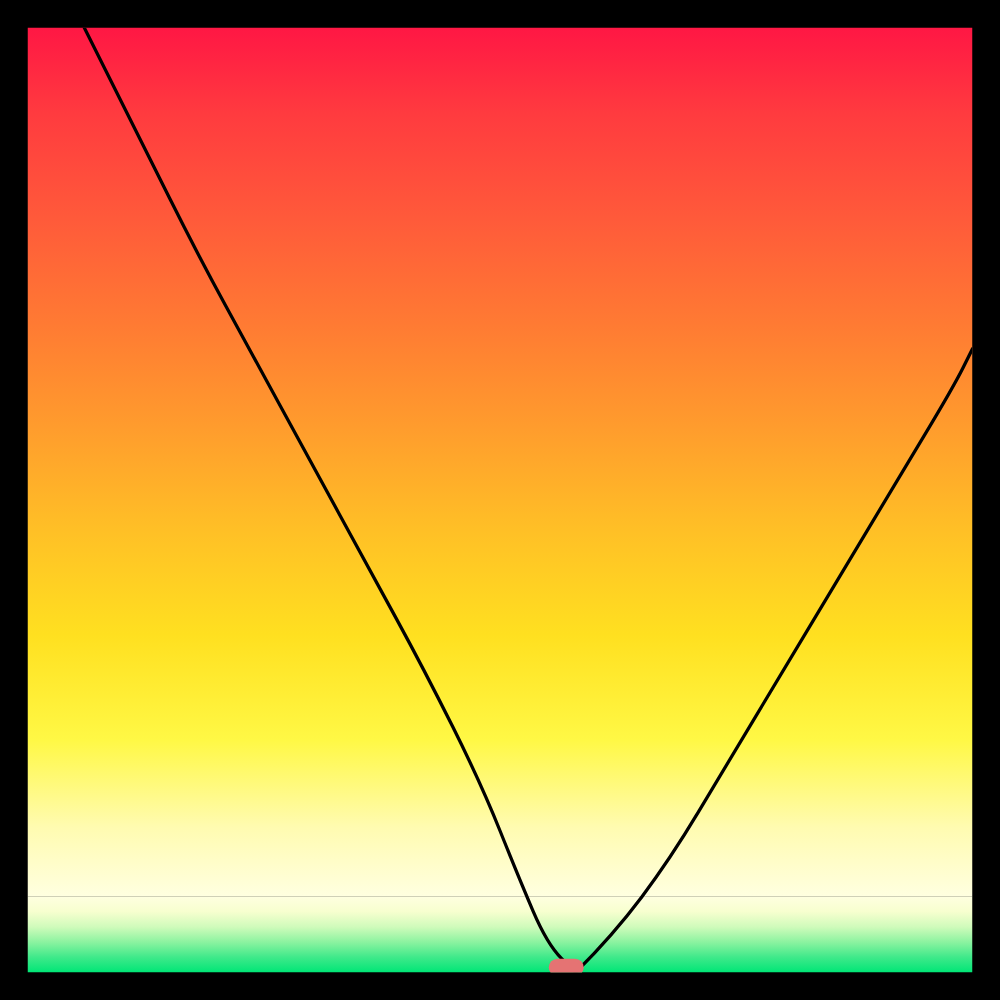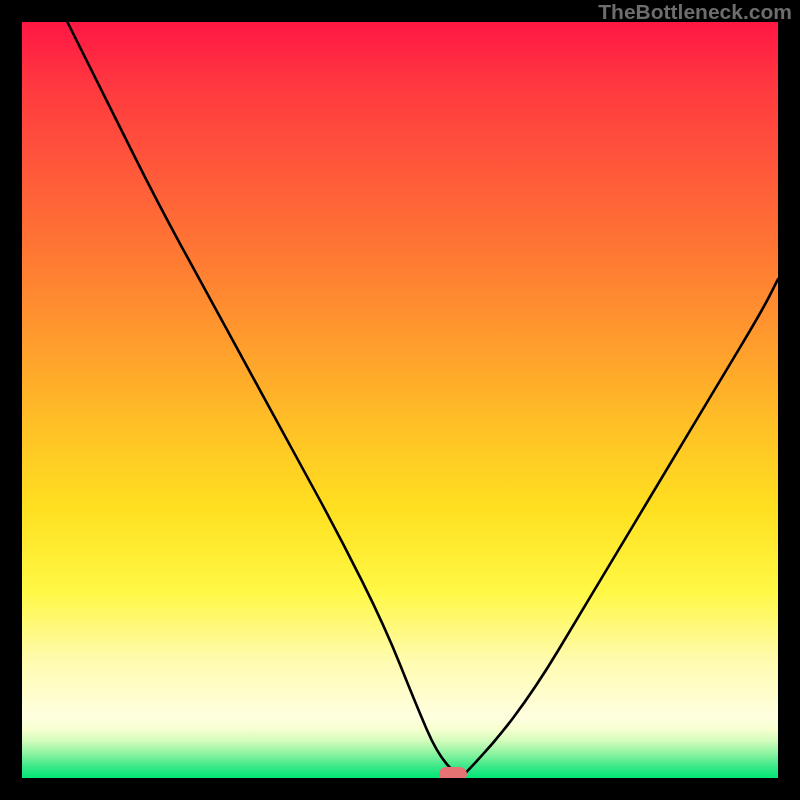--- a/index.html
+++ b/index.html
@@ -75,21 +75,20 @@
     font-size: 21px;
     color: #6d6d6d;
     user-select: none;
   }
 </style>
 </head>
 <body>
 
 <div class="frame">
 
-  <div class="watermark">TheBottleneck.com</div>
 
   <div class="plot">
     <div class="gradient-top"></div>
     <div class="gradient-bottom"></div>
 
     <svg class="curve" viewBox="0 0 756 756" preserveAspectRatio="none">
       <path id="curve-path" fill="none" stroke="#000" stroke-width="2.6" stroke-linecap="round" stroke-linejoin="round" d="M 45.36 0 Q 90.72 90.72000000000003 113.39999999999999 136.07999999999998 Q 136.07999999999998 181.43999999999994 158.76 223.01999999999995 Q 181.44 264.59999999999997 204.12 306.17999999999995 Q 226.79999999999998 347.76 249.47999999999996 389.34000000000003 Q 272.15999999999997 430.92 294.84 472.5 Q 317.52 514.0799999999999 340.2 559.4399999999999 Q 362.88 604.8 378 642.5999999999999 Q 393.12 680.4 404.46000000000004 706.86 Q 415.8 733.32 427.14 744.6600000000001 L 438.47999999999996 756 Q 468.71999999999997 725.76 491.4 695.52 Q 514.08 665.28 536.76 627.48 Q 559.4399999999999 589.6800000000001 582.12 551.88 Q 604.8000000000001 514.0799999999999 627.48 476.28 Q 650.16 438.48 672.8399999999999 400.68 Q 695.52 362.88 718.2 325.08000000000004 Q 740.88 287.28000000000003 748.44 272.15999999999997 L 756 257.03999999999996"></path>
     </svg>
 
     <div class="marker" id="marker" style="left: 430.92px; top: 752.22px; background: rgb(229, 115, 115);"></div>

